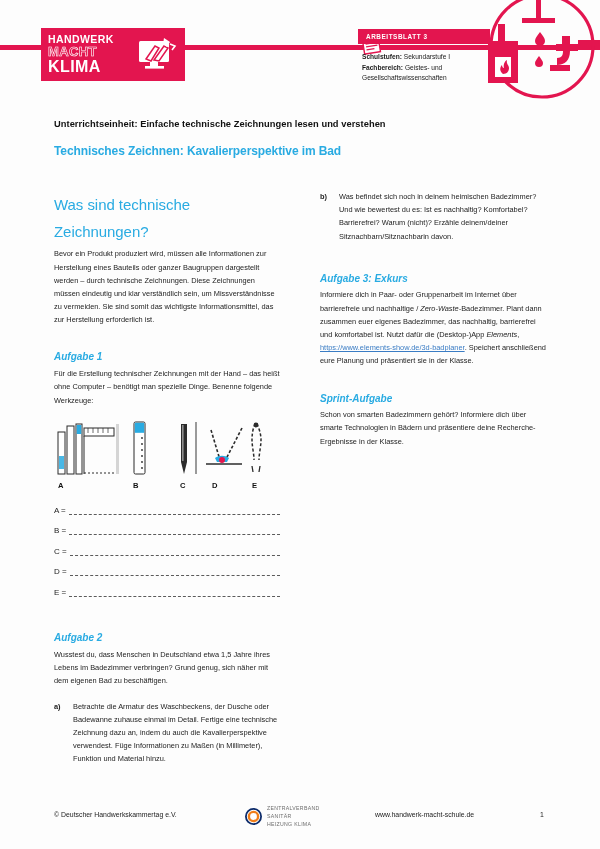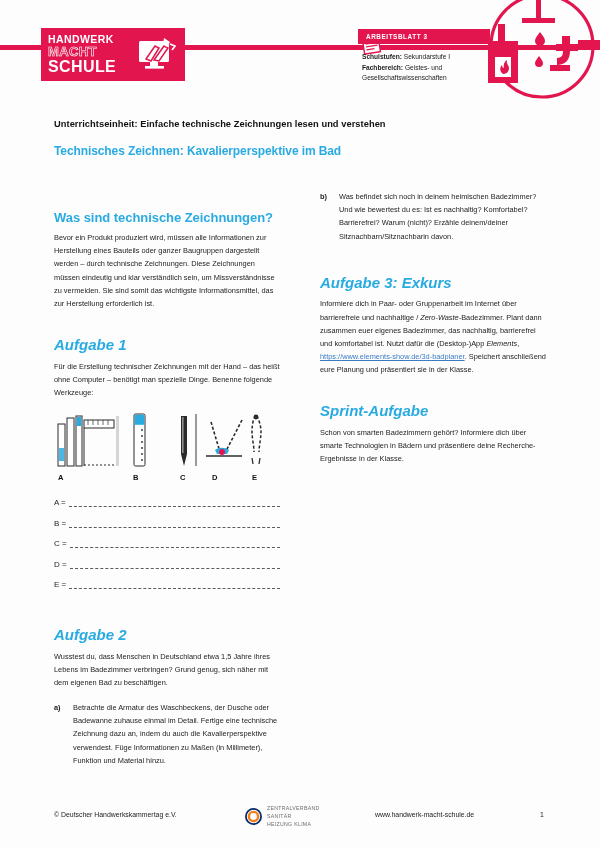--- a/index.html
+++ b/index.html
@@ -142,29 +142,29 @@
     top: 190px;
     width: 226px;
     font-size: 7.4px;
     line-height: 1.78;
     color: #1c1c1c;
   }
   .col-left  { left: 54px; }
   .col-right { left: 320px; }
 
   h3.sec {
-    margin: 16px 0 2px 0;
-    font-size: 13px;
-    font-weight: bold;
+    margin: 2px 0 2px 0;
+    font-size: 15px;
+    font-weight: normal;
     color: #29abe2;
     letter-spacing: -.05px;
   }
   h3.task {
     margin: 0 0 1px 0;
-    font-size: 15px;
+    font-size: 10px;
     font-weight: bold;
     font-style: italic;
     color: #29abe2;
   }
   p { margin: 0 0 12px 0; }
   p.tight { margin-bottom: 0; }
   b { font-weight: bold; }
   i { font-style: italic; margin-top: 48px; }
   .lnk {
     color: #3a7cc4;
@@ -298,21 +298,21 @@
       <path d="M84 52h8v8h-8z" fill="#e3154f"></path>
       <path d="M78 60h22v7H92c0 9-5 14-13 14v-7c5 0 6-3 6-7H78z" fill="#e3154f"></path>
       <rect x="72" y="81" width="20" height="6" fill="#e3154f"></rect>
       <rect x="100" y="56" width="24" height="6" fill="#e3154f"></rect>
     </svg>
 
     <div class="logo-box">
       <div class="logo-words">
         <span class="logo-l1">HANDWERK</span>
         <span class="logo-l2">MACHT</span>
-        <span class="logo-l3">SCHULE</span>
+        <span class="logo-l3">KLIMA</span>
       </div>
       <svg class="logo-mark" viewBox="0 0 44 40">
         <rect x="5" y="6" width="30" height="21" rx="1.5" fill="#ffffff"></rect>
         <rect x="16" y="27" width="8" height="4" fill="#ffffff"></rect>
         <rect x="11" y="31" width="19" height="2.6" fill="#ffffff"></rect>
         <g stroke="#e3154f" stroke-width="1.5" fill="none">
           <path d="M12 24l9-13 4 2-8 13z"></path>
           <path d="M20 25l10-14 4 2-9 13z"></path>
         </g>
         <path d="M30 3l6 4-3 5-4-3z" fill="#ffffff"></path>

